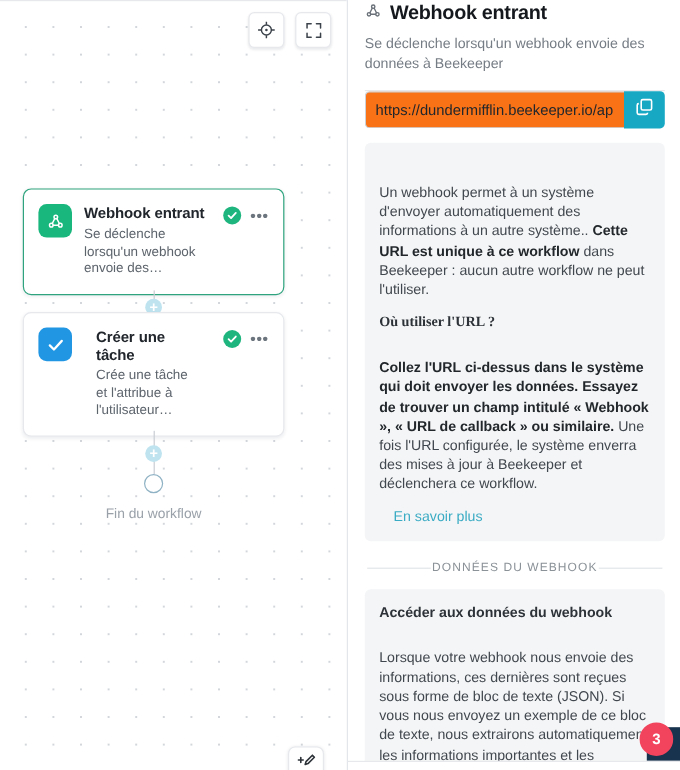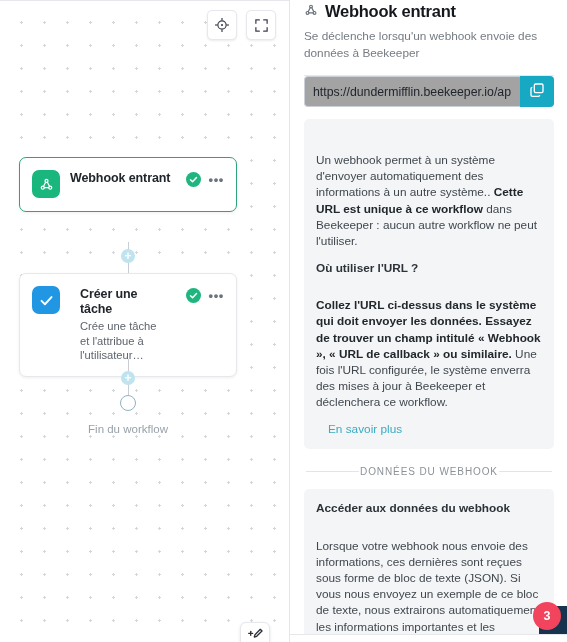--- a/index.html
+++ b/index.html
@@ -53,21 +53,21 @@
   }
   .node.selected {
     border: 1.5px solid #2ea37d;
     box-shadow: 0 1px 3px rgba(20,30,50,.07);
   }
   .node.plain {
     border: 1px solid #e6e8ec;
     box-shadow: 0 1px 3px rgba(20,30,50,.07);
   }
   #node-1 { top: 157px; }
-  #node-2 { top: 273px; gap: 20px; }
+  #node-2 { top: 260px; gap: 20px; }
 
   .node-icon {
     width: 28px; height: 28px; border-radius: 7px;
     flex: 0 0 28px;
     display: flex; align-items: center; justify-content: center;
   }
   .node-icon.green { background: #19b67e; }
   .node-icon.blue  { background: #2196e3; }
 
   .node-body { flex: 1 1 auto; min-width: 0; padding-top: 1px; }
@@ -166,21 +166,21 @@
   .req { color: #e8384f; font-weight: bold; }
 
   .url-row { display: flex; align-items: stretch; }
   .url-input {
     flex: 1 1 auto; height: 31px;
     border: 1px solid #ccd1d7; border-right: none;
     border-radius: 4px 0 0 4px;
     padding: 0 8px;
     font-size: 12.3px; color: #21262c;
     font-family: "Liberation Sans", sans-serif;
-    background: #a3a3a3;
+    background: #f97316;
     outline: none;
     min-width: 0;
   }
   .copy-btn {
     flex: 0 0 34px; width: 34px; height: 31px;
     background: #17a9c4;
     border: none; border-radius: 0 4px 4px 0;
     display: flex; align-items: center; justify-content: center;
     cursor: pointer;
   }
@@ -196,20 +196,21 @@
     line-height: 16px;
   }
   .info-p {
     font-size: 11.8px; color: #41474e; line-height: 16.2px;
     margin-top: 22px;
   }
   .info-p b { color: #22272c; }
   .info-h2 {
     font-size: 11.8px; font-weight: bold; color: #2c3238;
     margin-top: 12px;
+    font-family: Liberation Serif, serif;
   }
   .link {
     display: inline-block; margin-top: 11px;
     font-size: 11.8px; color: #3aabc4; cursor: pointer; margin-left: 12px;
   }
 
   .divider-label {
     display: flex; align-items: center; gap: 1px;
     margin-top: 17px; padding: 0 2px;
   }
@@ -276,20 +277,21 @@
           <circle cx="12" cy="6.2" r="2.4"></circle>
           <circle cx="6" cy="17" r="2.4"></circle>
           <circle cx="18" cy="17" r="2.4"></circle>
           <line x1="10.6" y1="8.3" x2="7.3" y2="14.8"></line>
           <line x1="13.4" y1="8.3" x2="16.7" y2="14.8"></line>
           <line x1="8.5" y1="17" x2="15.5" y2="17"></line>
         </svg>
       </div>
       <div class="node-body">
         <div class="node-title">Webhook entrant</div>
+        <div class="node-desc">Se déclenche lorsqu'un webhook envoie des…</div>
       </div>
       <div class="node-right">
         <span class="check-badge">
           <svg width="9" height="9" viewBox="0 0 24 24" fill="none" stroke="#ffffff" stroke-width="4" stroke-linecap="round" stroke-linejoin="round">
             <polyline points="4,12.5 9.5,18 20,6.5"></polyline>
           </svg>
         </span>
         <span class="dots">•••</span>
       </div>
     </div>

